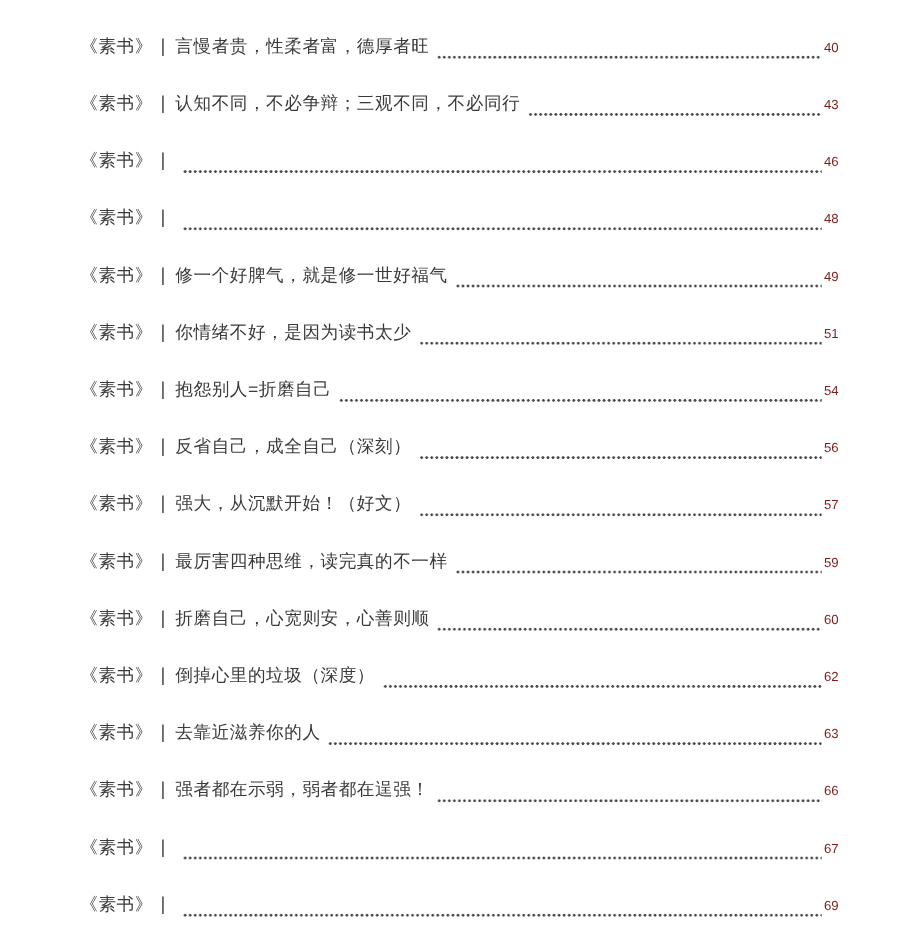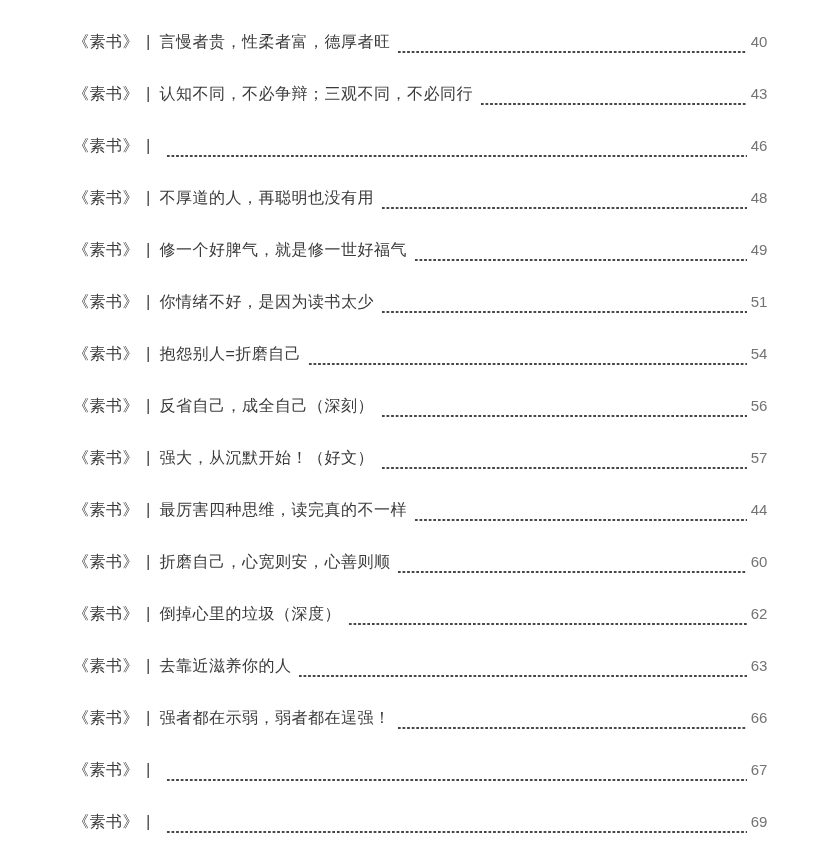--- a/index.html
+++ b/index.html
@@ -48,23 +48,23 @@
     flex: 1 1 auto;
     align-self: stretch;
     margin: 0 2px 0 7px;
     background-image: radial-gradient(circle, #474747 1.1px, transparent 1.45px);
     background-size: 4.6px 4px;
     background-repeat: repeat-x;
     background-position: left 0 bottom 15px;
   }
   .page-num {
     min-width: 20px;
-    text-align: center;
-    font-size: 15px;
-    color: #737373;
+    text-align: left;
+    font-size: 12px;
+    color: #7f1d1d;
     white-space: nowrap;
   }
 </style>
 </head>
 <body>
 
 <div class="doc-page">
   <div class="toc">
 
     <div class="toc-row">
@@ -86,21 +86,20 @@
     <div class="toc-row">
       <span class="book">《素书》</span>
       <span class="sep">|</span>
       <span class="dots"></span>
       <span class="page-num">46</span>
     </div>
 
     <div class="toc-row">
       <span class="book">《素书》</span>
       <span class="sep">|</span>
-      <span class="title">不厚道的人，再聪明也没有用</span>
       <span class="dots"></span>
       <span class="page-num">48</span>
     </div>
 
     <div class="toc-row">
       <span class="book">《素书》</span>
       <span class="sep">|</span>
       <span class="title">修一个好脾气，就是修一世好福气</span>
       <span class="dots"></span>
       <span class="page-num">49</span>
@@ -136,21 +135,21 @@
       <span class="title">强大，从沉默开始！（好文）</span>
       <span class="dots"></span>
       <span class="page-num">57</span>
     </div>
 
     <div class="toc-row">
       <span class="book">《素书》</span>
       <span class="sep">|</span>
       <span class="title">最厉害四种思维，读完真的不一样</span>
       <span class="dots"></span>
-      <span class="page-num">44</span>
+      <span class="page-num">59</span>
     </div>
 
     <div class="toc-row">
       <span class="book">《素书》</span>
       <span class="sep">|</span>
       <span class="title">折磨自己，心宽则安，心善则顺</span>
       <span class="dots"></span>
       <span class="page-num">60</span>
     </div>
 

